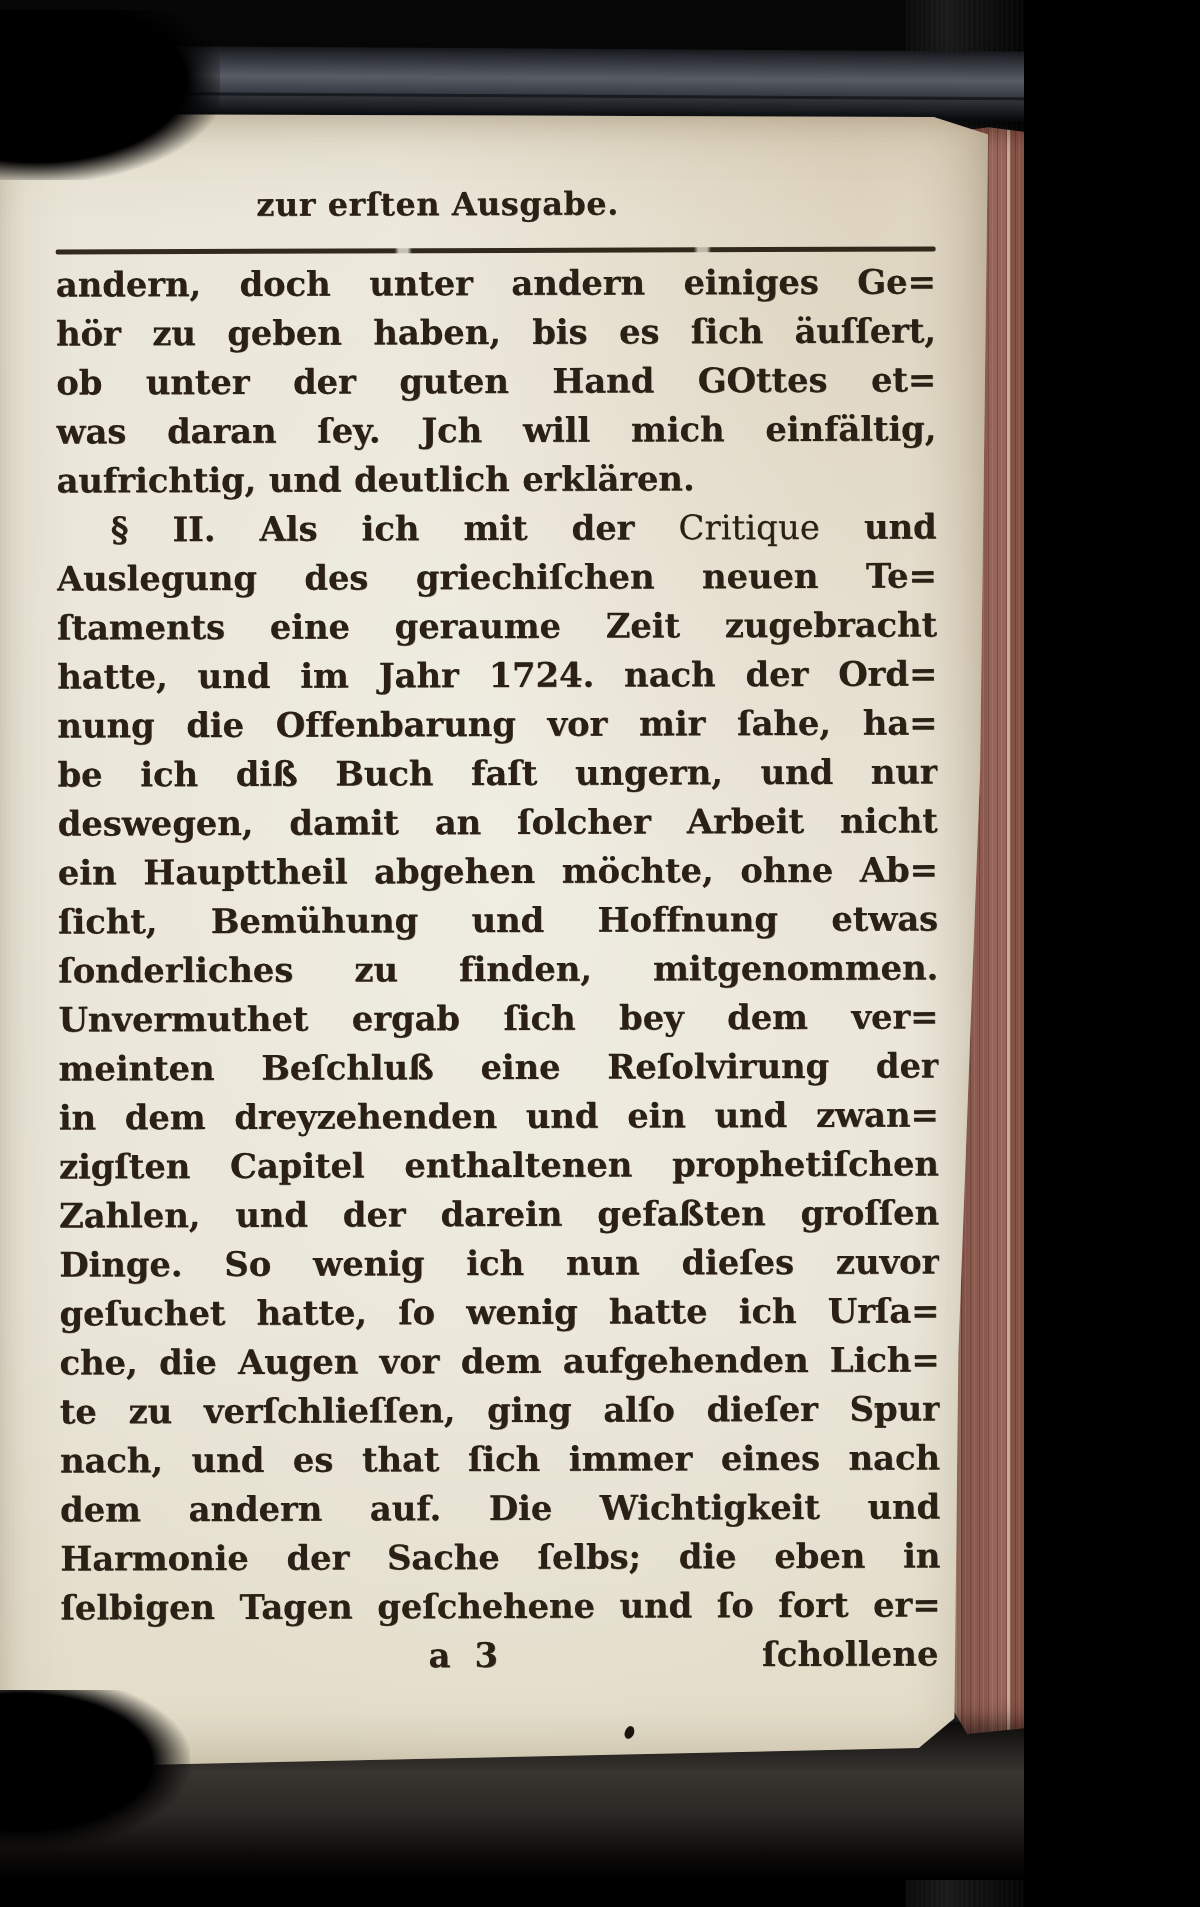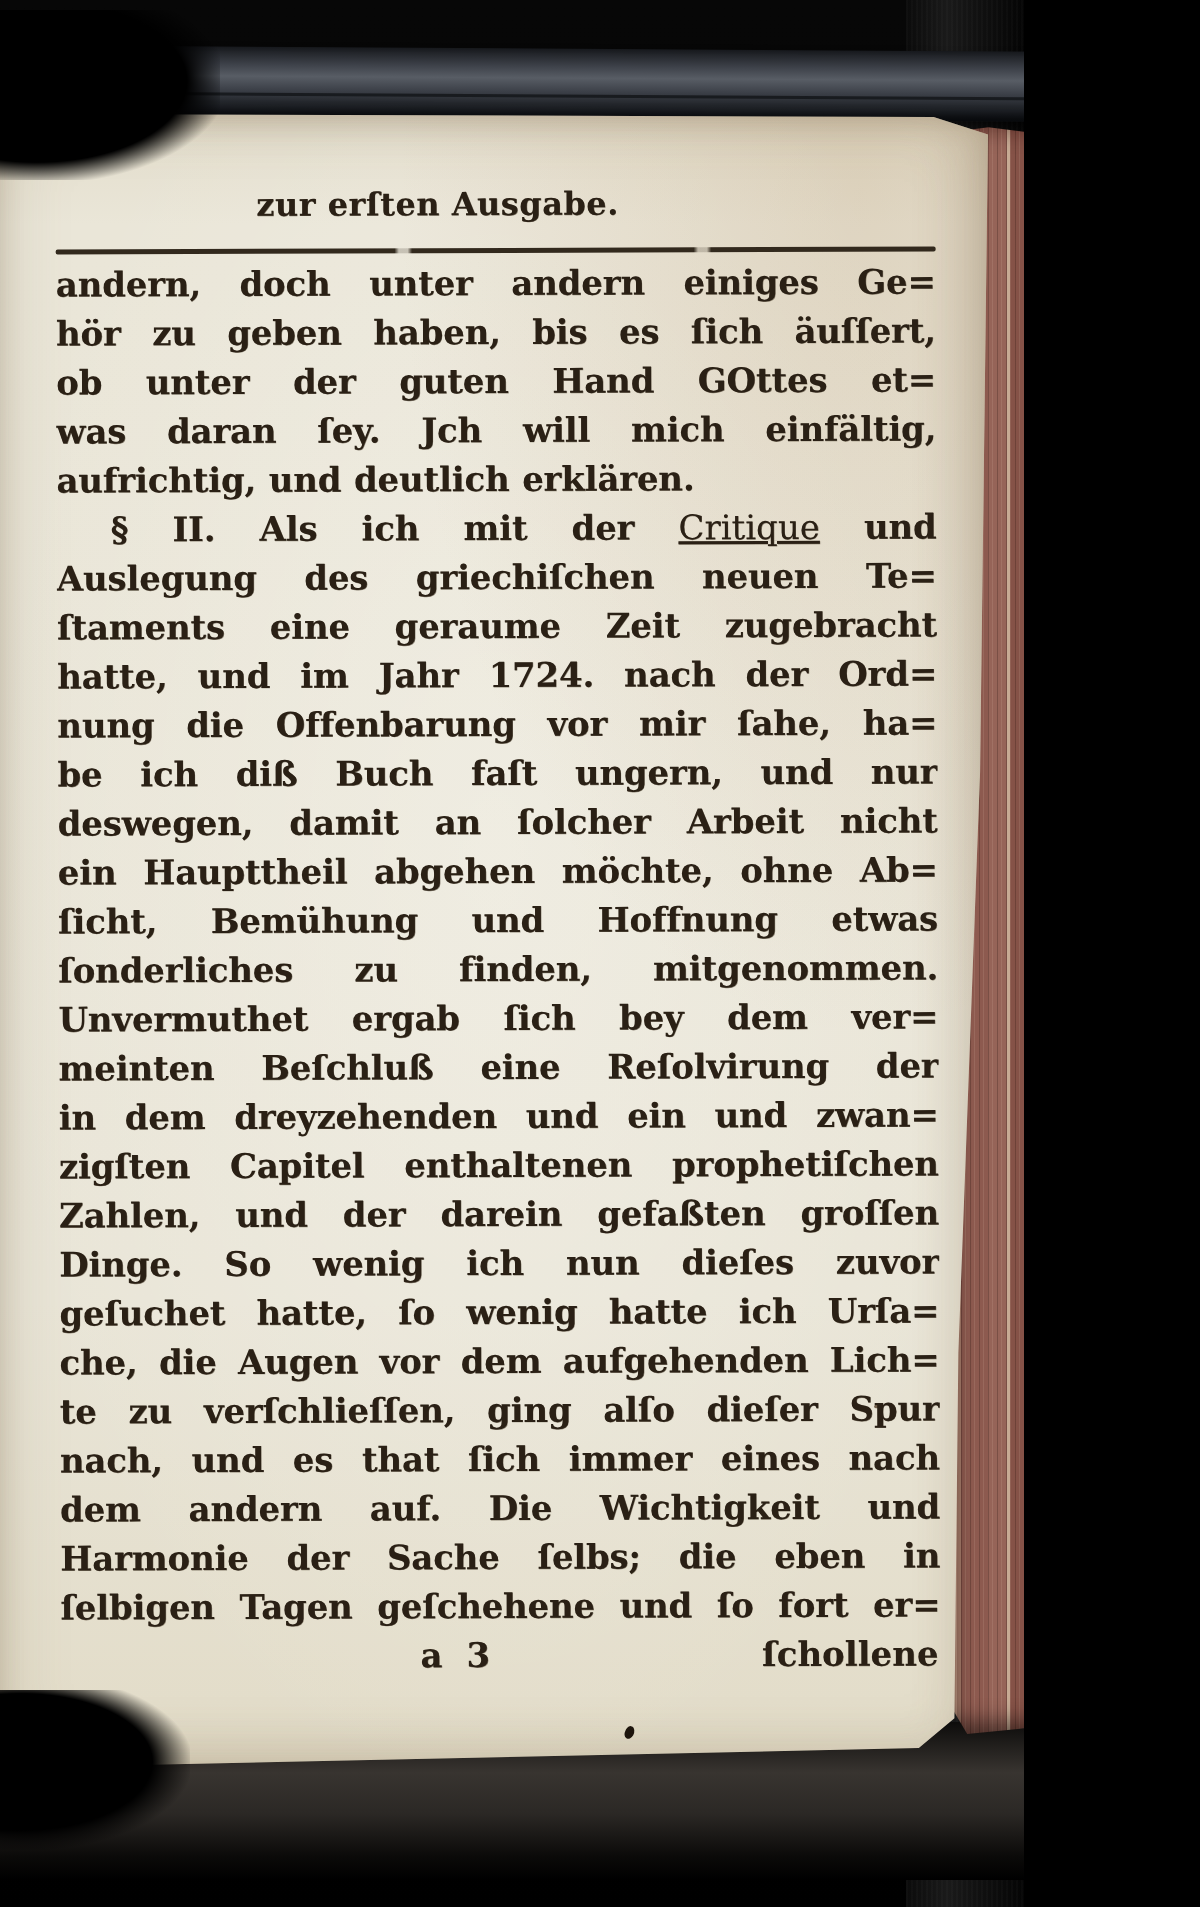--- a/index.html
+++ b/index.html
@@ -84,24 +84,24 @@
   }
   .body-lines{margin-top:6px;}
   .tline{
     height:49px;line-height:49px;overflow:hidden;
     font-size:34px;font-weight:bold;letter-spacing:-0.2px;word-spacing:1px;
     text-align:justify;text-align-last:justify;
     text-shadow:0.4px 0.4px 0.5px rgba(45,32,14,0.5);
   }
   .tline.no-just{text-align:left;text-align-last:left;}
   .tline.indent{text-indent:54px;}
-  .roman{font-weight:400;letter-spacing:0;text-decoration:underline;}
+  .roman{font-weight:400;letter-spacing:0;}
   .sig-line{position:relative;height:49px;line-height:49px;font-size:34px;font-weight:bold;
     text-shadow:0.4px 0.4px 0.5px rgba(45,32,14,0.5);}
-  .signature{position:absolute;left:360px;letter-spacing:6px;}
+  .signature{position:absolute;left:368px;letter-spacing:6px;}
   .catchword{position:absolute;right:2px;}
 </style>
 </head>
 <body>
 
 <div id="scene">
   <div class="cover-right"></div>
   <div class="cover-top-band"></div>
   <div class="cover-top-seam"></div>
   <div class="cover-bottom-band"></div>

